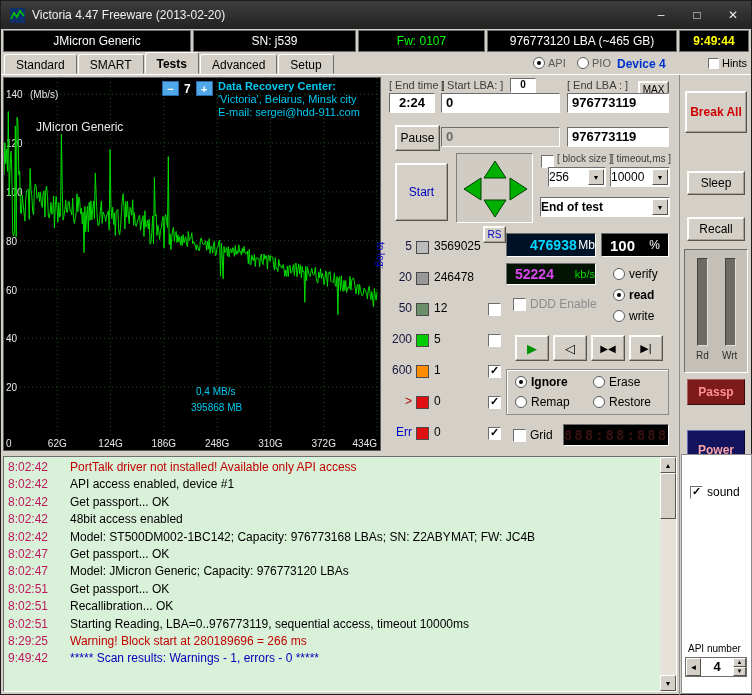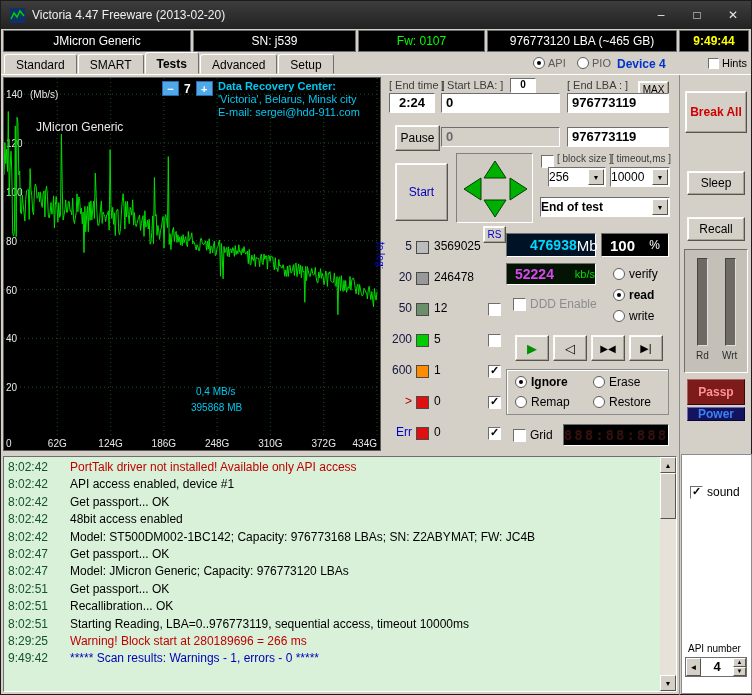--- a/index.html
+++ b/index.html
@@ -75,21 +75,21 @@
 .apictl{position:absolute;left:5px;top:582px;width:62px;height:20px;display:flex;border:1px solid #6e6e6e;background:#fff}
 .apibtn{position:relative;width:15px;background:#d4d0c8;border:1px solid;border-color:#fff #57544e #57544e #fff;font-size:8px;display:flex;align-items:center;justify-content:center}
 .apival{flex:1;text-align:center;font-weight:bold;font-size:13px;line-height:18px}
 .apispin{width:13px;display:flex;flex-direction:column}
 .apispin span{flex:1;background:#d4d0c8;border:1px solid;border-color:#fff #57544e #57544e #fff;font-size:6px;line-height:7px;text-align:center}
 
 
 .log{position:absolute;left:2px;top:455px;width:674px;height:236px;background:#d9f1d9;border:1px solid;border-color:#6e6e6e #fff #fff #6e6e6e;overflow:hidden}
 .loglines{position:absolute;left:4px;top:2px;right:18px}
 .logline{line-height:17.4px;white-space:nowrap;font-size:12px}
-.ltime{display:inline-block;width:62px;color:#14532d}
+.ltime{display:inline-block;width:62px;color:#be185d}
 .scrollbar{position:absolute;right:0;top:0;width:16px;height:234px;background:#e6e2da}
 .sb-btn{position:absolute;left:0;width:16px;height:16px;background:#d4d0c8;border:1px solid;border-color:#fff #57544e #57544e #fff;display:flex;align-items:center;justify-content:center}
 .sb-up{top:0}.sb-up::after{content:"▲";font-size:7px}
 .sb-down{bottom:0}.sb-down::after{content:"▼";font-size:7px}
 .sb-thumb{position:absolute;left:0;top:16px;width:16px;height:46px;background:#d4d0c8;border:1px solid;border-color:#fff #57544e #57544e #fff}
 
 #graph-svg text{font-family:"Liberation Sans",sans-serif}
 </style>
 </head>
 <body>
@@ -273,21 +273,21 @@
         <div class="brow" style="top: 350px;">
           <span class="blabel" style="color: rgb(0, 0, 204);">Err</span>
           <span class="bsq" style="background: rgb(224, 16, 16);"></span>
           <span class="bcount">0</span>
           <span class="cb bcb checked"></span>
         </div>
       </div>
 
     <div class="dispbox" style="left:505px;top:158px;width:90px;height:24px;background:#001226">
       <span style="color:#00d8ff;font-weight:bold;font-size:14px;padding-left:23px">476938</span>
-      <span style="color:#fff;font-size:15px;margin-left:auto;">Mb</span>
+      <span style="color:#fff;font-size:12px;margin-left:auto;">Mb</span>
     </div>
     <div class="dispbox" style="left:600px;top:158px;width:68px;height:24px;background:#000">
       <span style="color:#fff;font-weight:bold;font-size:15px;padding-left:8px">100</span>
       <span style="color:#fff;font-size:12px;margin-left:auto;padding-right:8px">%</span>
     </div>
     <div class="dispbox" style="left:505px;top:188px;width:90px;height:22px;background:#041404">
       <span style="color:#d946ef;font-weight:bold;font-size:14px;padding-left:8px">52224</span>
       <span style="color:#00dd00;font-size:11px;margin-left:auto;">kb/s</span>
     </div>
     <div class="mrow" style="left:512px;top:222px;color:#8c8c8c">
@@ -351,21 +351,21 @@
     <div class="btn" style="left:5px;top:16px;width:62px;height:42px;color:#d00000;font-weight:bold">Break All</div>
     <div class="btn" style="left:7px;top:96px;width:58px;height:24px">Sleep</div>
     <div class="btn" style="left:7px;top:142px;width:58px;height:24px">Recall</div>
     <div class="recess">
       <div class="vtrack" style="left:12px"></div>
       <div class="vtrack" style="left:40px"></div>
       <div class="slbl" style="left:11px">Rd</div>
       <div class="slbl" style="left:37px">Wrt</div>
     </div>
     <div class="btn" style="left:7px;top:304px;width:58px;height:26px;background:#7d1b1b;border-color:#b06060 #3a0808 #3a0808 #b06060;box-shadow:none;color:#ff9090;font-weight:bold">Passp</div>
-    <div class="btn" style="left:7px;top:332px;width:58px;height:14px;background:#13135e;border-color:#6a6ab8 #060630 #060630 #6a6ab8;box-shadow:none;color:#3b82f6;font-weight:bold">Power</div>
+    <div class="btn" style="left:7px;top:355px;width:58px;height:40px;background:#13135e;border-color:#6a6ab8 #060630 #060630 #6a6ab8;box-shadow:none;color:#fca5a5;font-weight:bold">Power</div>
     <div class="whitepanel"></div>
     <div class="mrow" style="left:10px;top:410px">
       <span class="cb checked"></span>
       <span>sound</span>
     </div>
     <div class="lbl" style="left:8px;top:568px;font-size:10px;color:#000">API number</div>
     <div class="apictl">
       <span class="apibtn">◄</span>
       <span class="apival">4</span>
       <span class="apispin">

